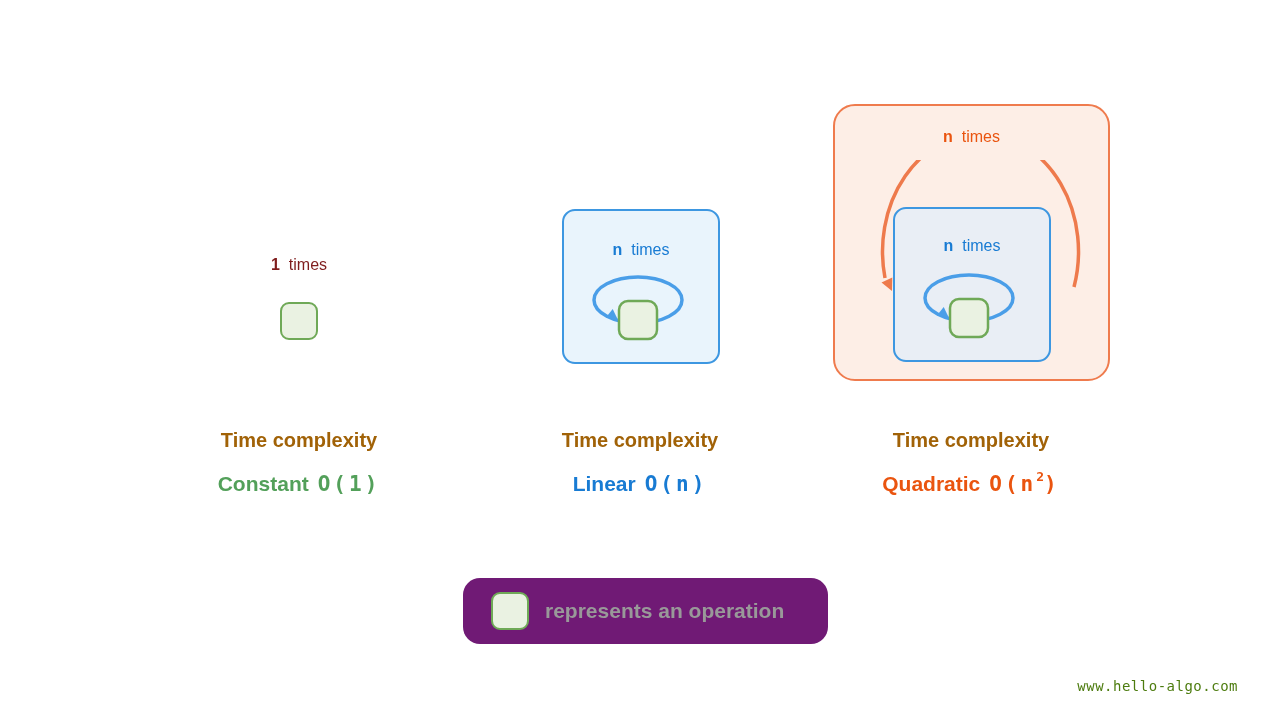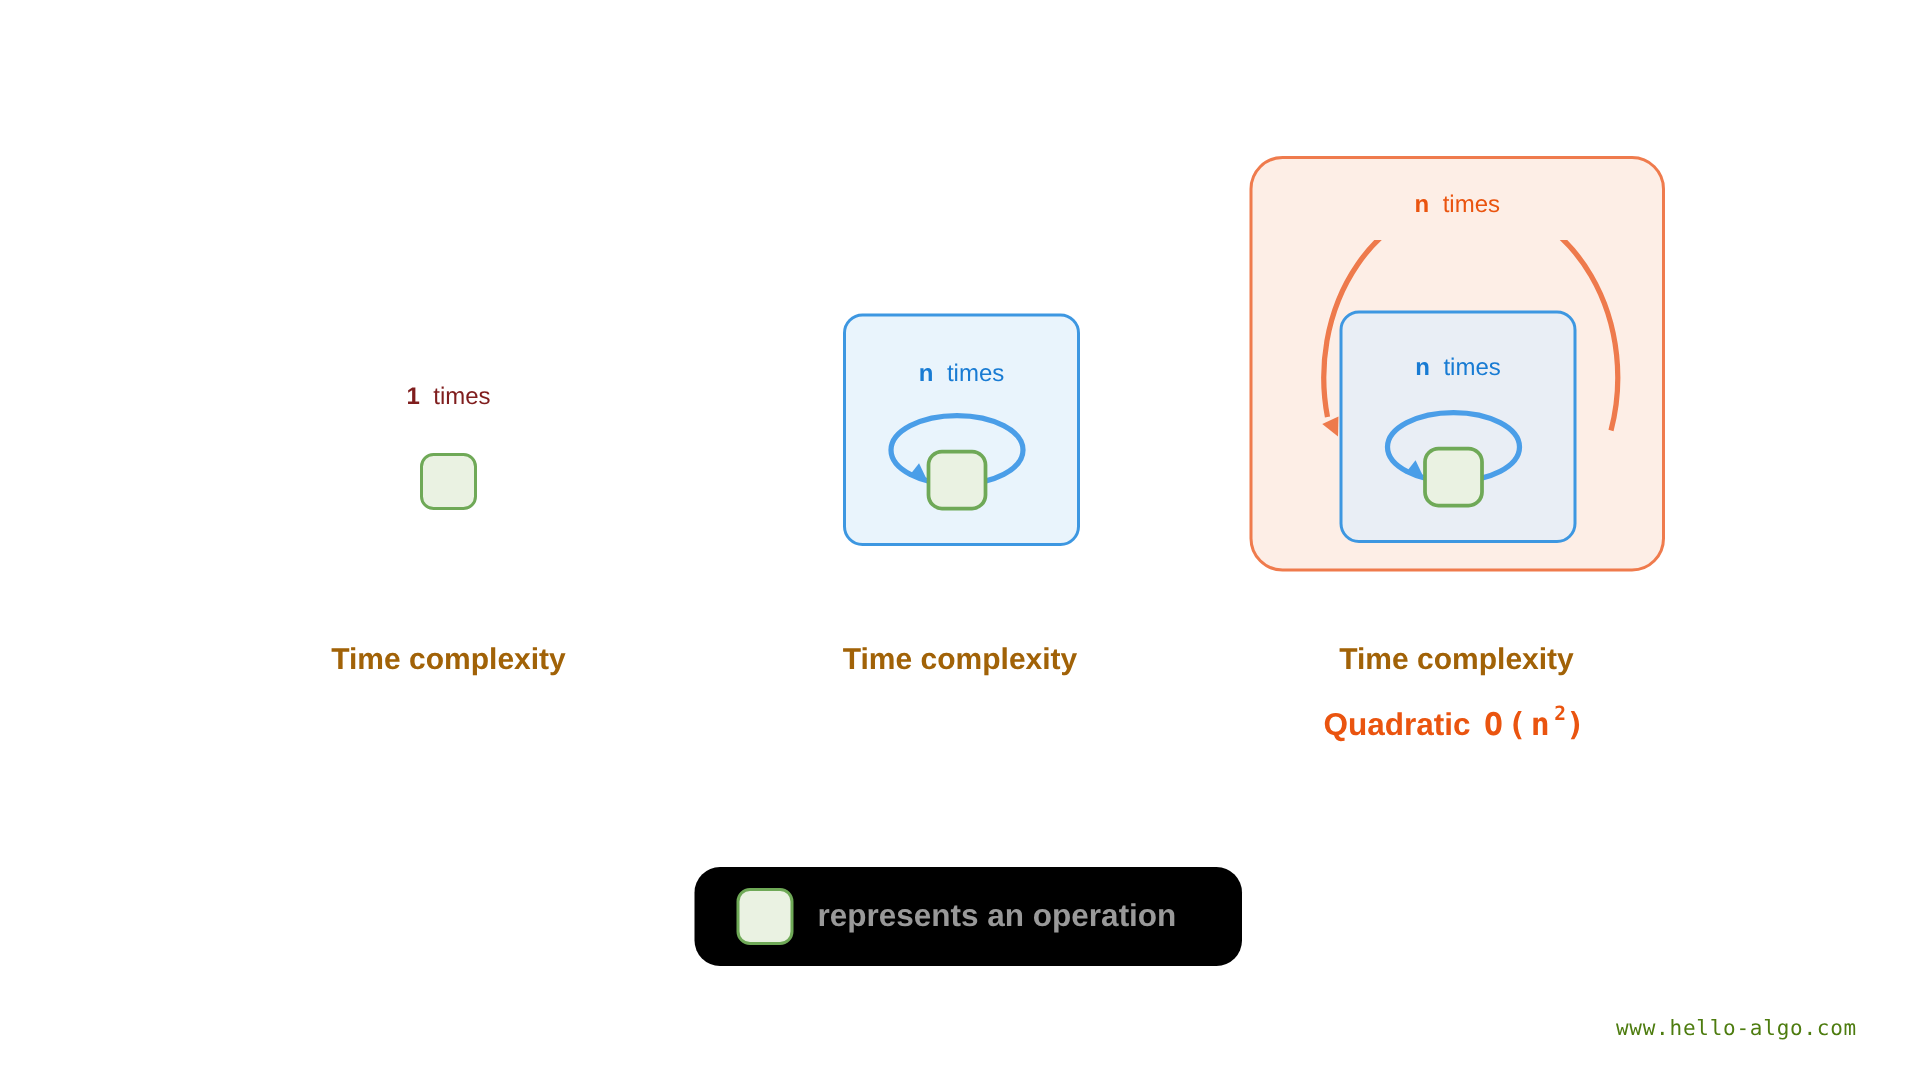--- a/index.html
+++ b/index.html
@@ -78,21 +78,21 @@
     font-family: "DejaVu Sans Mono", monospace;
     letter-spacing: 3px;
     margin-left: 9px;
     font-size: 21px;
   }
   .bigo sup { font-size: 13px; letter-spacing: 0; position: relative; top: -2px; }
 
   
   .legend {
     width: 365px; height: 66px;
-    background: #000000;
+    background: #701a75;
     border-radius: 17px;
   }
   .legend .op-square { position: absolute; left: 28px; top: 14px; }
   .legend-label {
     position: absolute;
     left: 82px; top: 50%;
     transform: translateY(-50%);
     font-size: 21px;
     font-weight: 700;
     color: #999999;
@@ -111,33 +111,39 @@
 <body>
 
 <div class="canvas">
 
   <div class="abs times green" style="left:199px; top:252px; width:200px;">
     <span class="cnt">1</span><span>times</span>
   </div>
   <div class="abs op-square" style="left:280px; top:302px;"></div>
 
   <div class="abs heading" style="left:189px; top:429px;">Time complexity</div>
+  <div class="abs sub green" style="left:159px; top:471px;">
+    <span>Constant</span><span class="bigo"><span>O(1)</span><sup></sup><span></span></span>
+  </div>
 
   <div class="abs loop-box standalone" style="left:562px; top:209px;">
     <div class="abs times blue" style="top:26px;">
       <span class="cnt">n</span><span>times</span>
     </div>
     <svg class="loop-svg" width="112" height="84" viewBox="0 0 112 84">
       <ellipse cx="56" cy="35" rx="44" ry="23" fill="none" stroke="#4a9ee8" stroke-width="3.5"></ellipse>
       <rect x="37" y="36" width="38" height="38" rx="9" fill="#eaf2e2" stroke="#6fa957" stroke-width="2.5"></rect>
       <polygon points="36,55 23.9,52.5 30.7,43.9" fill="#4a9ee8"></polygon>
     </svg>
   </div>
 
   <div class="abs heading" style="left:530px; top:429px;">Time complexity</div>
+  <div class="abs sub blue" style="left:500px; top:471px;">
+    <span>Linear</span><span class="bigo"><span>O(n)</span><sup></sup><span></span></span>
+  </div>
 
   <div class="abs orange-box" style="left:833px; top:104px;">
     <div class="abs times orange" style="top:18px;">
       <span class="cnt">n</span><span>times</span>
     </div>
 
     <div class="nested-wrap">
       <div class="loop-box nested" style="position:relative;">
         <div class="abs times blue" style="top:24px;">
           <span class="cnt">n</span><span>times</span>

